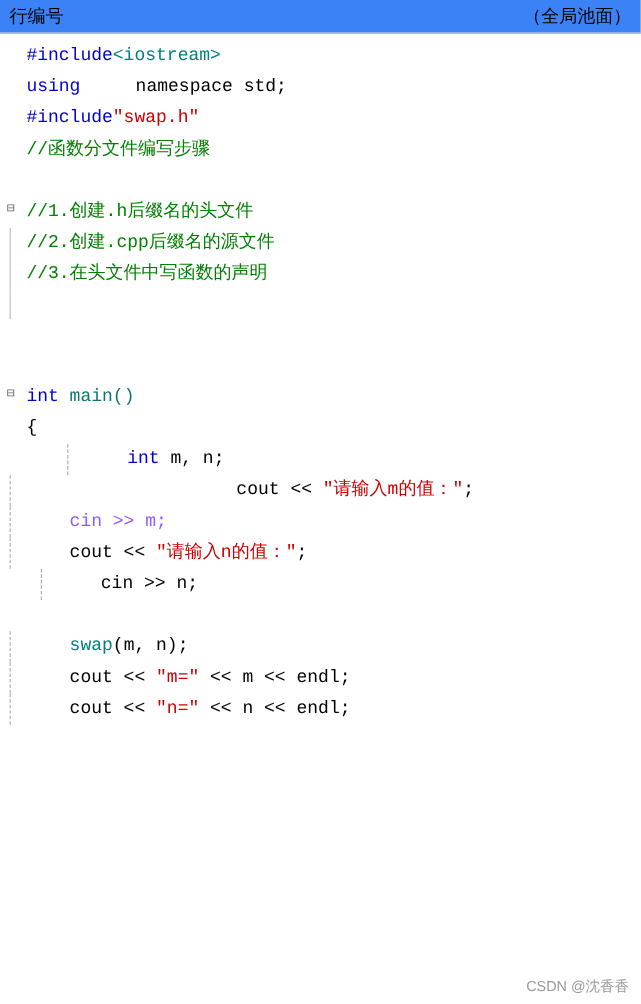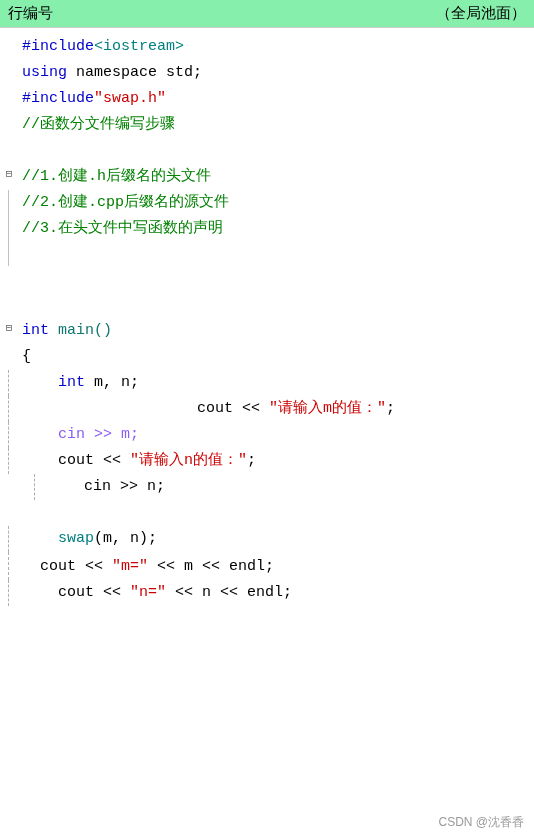--- a/index.html
+++ b/index.html
@@ -10,21 +10,21 @@
       font-family: 'Courier New', Courier, monospace;
       font-size: 15px;
       overflow: hidden;
       position: relative;
     }
 
     .header-bar {
       display: flex;
       align-items: center;
       justify-content: space-between;
-      background: #86efac;
+      background: #3b82f6;
       border-bottom: 1px solid #ccc;
       padding: 2px 8px;
       height: 28px;
     }
 
     .code-area {
       padding: 6px 0;
       position: relative;
     }
 
@@ -76,21 +76,21 @@
   <span>（全局池面）</span>
 </div>
 
 <div class="code-area" id="code-area">
 <div class="code-line" style="position: relative;">
       <div class="gutter"></div>
       <div class="line-content"><span style="color: rgb(0, 0, 204);">#include</span><span style="color: rgb(0, 128, 128);">&lt;iostream&gt;</span></div>
     </div>
     <div class="code-line" style="position: relative;">
       <div class="gutter"></div>
-      <div class="line-content"><span style="color: rgb(0, 0, 204);">using</span><span style="color: rgb(0, 0, 0);"> namespace std;</span></div>
+      <div class="line-content"><span style="color: rgb(0, 0, 204);">using</span><span style="color: rgb(0, 0, 0); padding-left: 37px;"> namespace std;</span></div>
     </div>
     <div class="code-line" style="position: relative;">
       <div class="gutter"></div>
       <div class="line-content"><span style="color: rgb(0, 0, 204);">#include</span><span style="color: rgb(204, 0, 0);">″swap.h″</span></div>
     </div>
     <div class="code-line" style="position: relative;">
       <div class="gutter"></div>
       <div class="line-content"><span style="color: rgb(0, 128, 0);">//函数分文件编写步骤</span></div>
     </div>
     <div class="code-line" style="position: relative;">
@@ -128,21 +128,21 @@
     <div class="code-line" style="position: relative;">
       <div class="gutter">
         <span class="fold-icon">⊟</span>
       </div>
       <div class="line-content"><span style="color: rgb(0, 0, 204);">int</span><span style="color: #0f766e;"> main()</span></div>
     </div>
     <div class="code-line" style="position: relative;">
       <div class="gutter"></div>
       <div class="line-content"><span style="color: rgb(0, 0, 0);">{</span></div>
     </div>
-    <div class="code-line" style="position: relative;">
+    <div class="code-line" style="position: relative; margin-left: 48px;">
       <div class="gutter"></div>
       <div style="position: absolute; left: 8px; top: 0px; bottom: 0px; border-left: 1px dashed rgb(176, 176, 176);"></div>
       <div class="line-content"><span style="color: rgb(0, 0, 0);">    </span><span style="color: rgb(0, 0, 204);">int</span><span style="color: rgb(0, 0, 0);"> m, n;</span></div>
     </div>
     <div class="code-line" style="position: relative; text-align: center;">
       <div class="gutter"></div>
       <div style="position: absolute; left: 8px; top: 0px; bottom: 0px; border-left: 1px dashed rgb(176, 176, 176);"></div>
       <div class="line-content"><span style="color: rgb(0, 0, 0);">    cout &lt;&lt; </span><span style="color: rgb(204, 0, 0);">″请输入m的值：″</span><span style="color: rgb(0, 0, 0);">;</span></div>
     </div>
     <div class="code-line" style="position: relative;">
@@ -162,21 +162,21 @@
     </div>
     <div class="code-line" style="position: relative;">
       <div class="gutter"></div>
       <div class="line-content">&nbsp;</div>
     </div>
     <div class="code-line" style="position: relative;">
       <div class="gutter"></div>
       <div style="position: absolute; left: 8px; top: 0px; bottom: 0px; border-left: 1px dashed rgb(176, 176, 176);"></div>
       <div class="line-content"><span style="color: rgb(0, 0, 0);">    </span><span style="color: rgb(0, 128, 128);">swap</span><span style="color: rgb(0, 0, 0);">(m, n);</span></div>
     </div>
-    <div class="code-line" style="position: relative; flex-direction: column;">
+    <div class="code-line" style="position: relative;">
       <div class="gutter"></div>
       <div style="position: absolute; left: 8px; top: 0px; bottom: 0px; border-left: 1px dashed rgb(176, 176, 176);"></div>
       <div class="line-content"><span style="color: rgb(0, 0, 0);">    cout &lt;&lt; </span><span style="color: rgb(204, 0, 0);">″m=″</span><span style="color: rgb(0, 0, 0);"> &lt;&lt; m &lt;&lt; endl;</span></div>
     </div>
     <div class="code-line" style="position: relative; align-items: flex-end;">
       <div class="gutter"></div>
       <div style="position: absolute; left: 8px; top: 0px; bottom: 0px; border-left: 1px dashed rgb(176, 176, 176);"></div>
       <div class="line-content"><span style="color: rgb(0, 0, 0);">    cout &lt;&lt; </span><span style="color: rgb(204, 0, 0);">″n=″</span><span style="color: rgb(0, 0, 0);"> &lt;&lt; n &lt;&lt; endl;</span></div>
     </div>
   </div>

